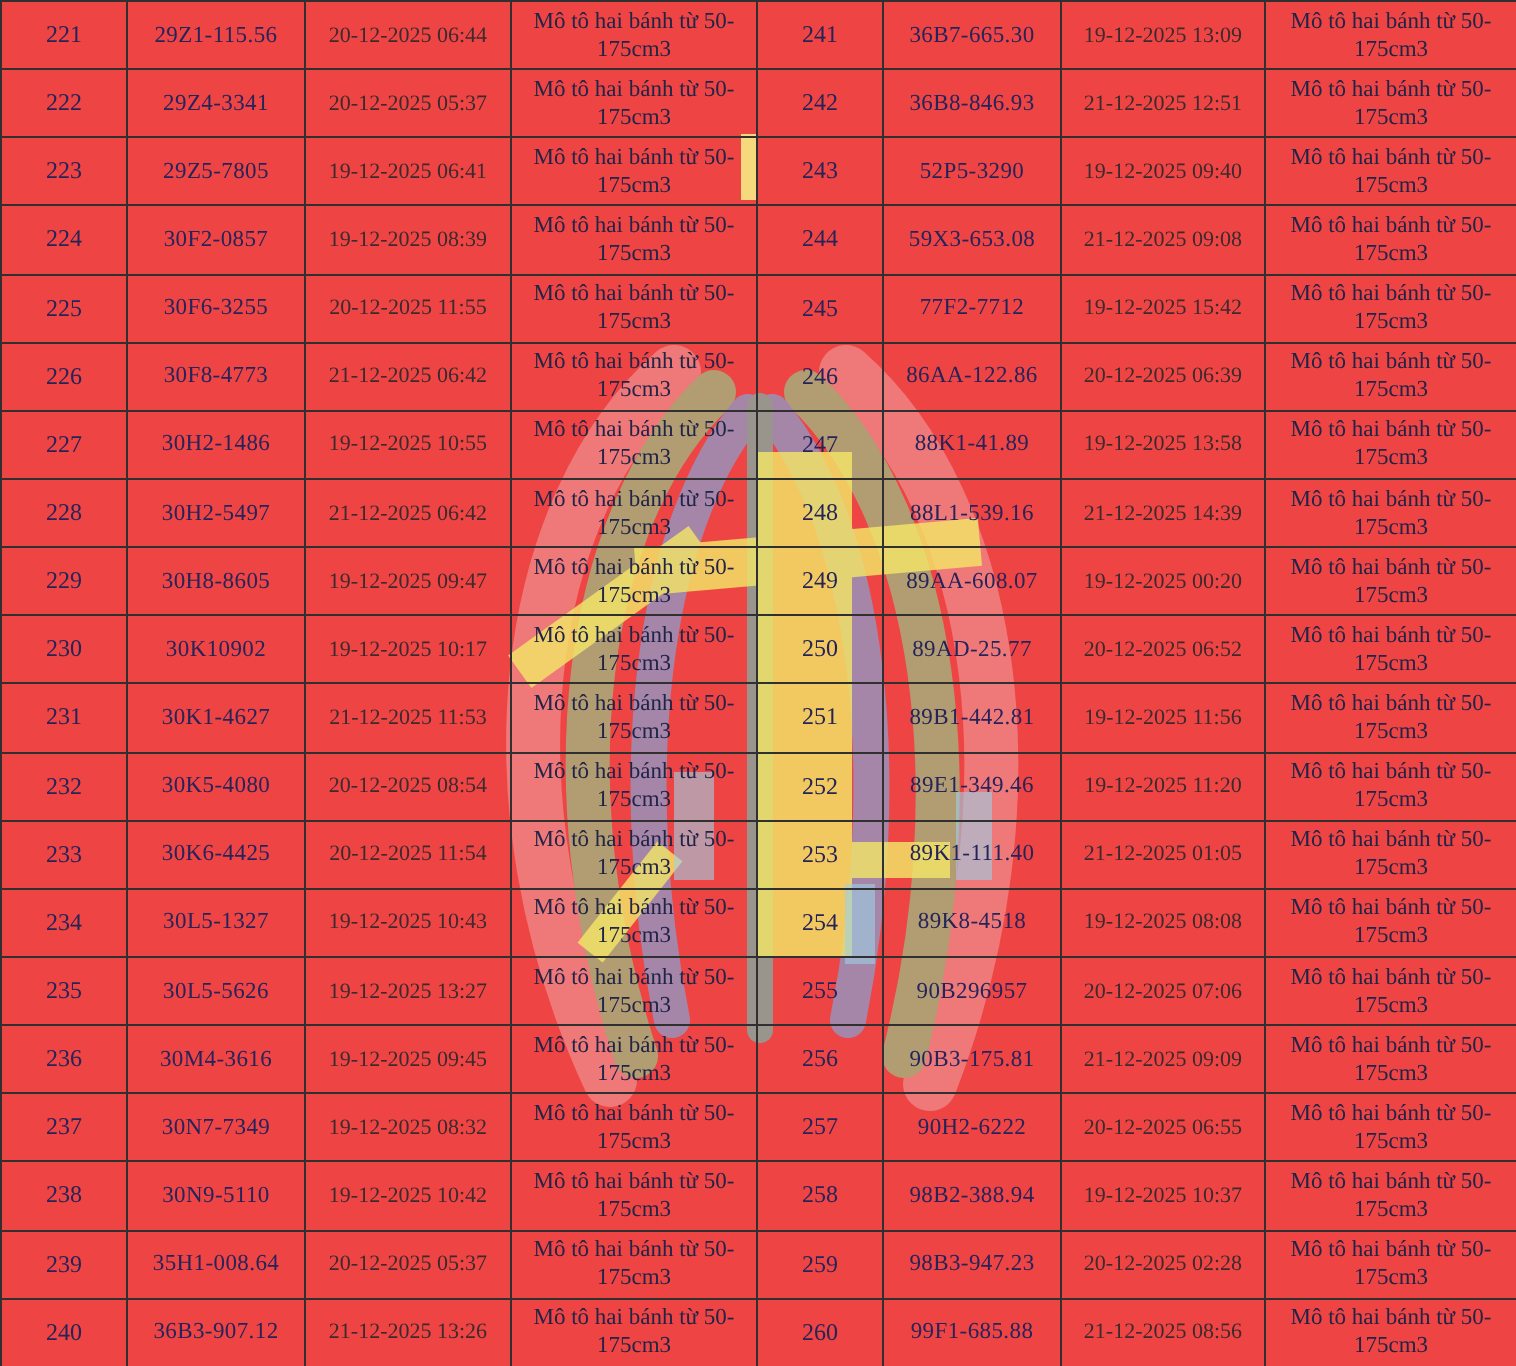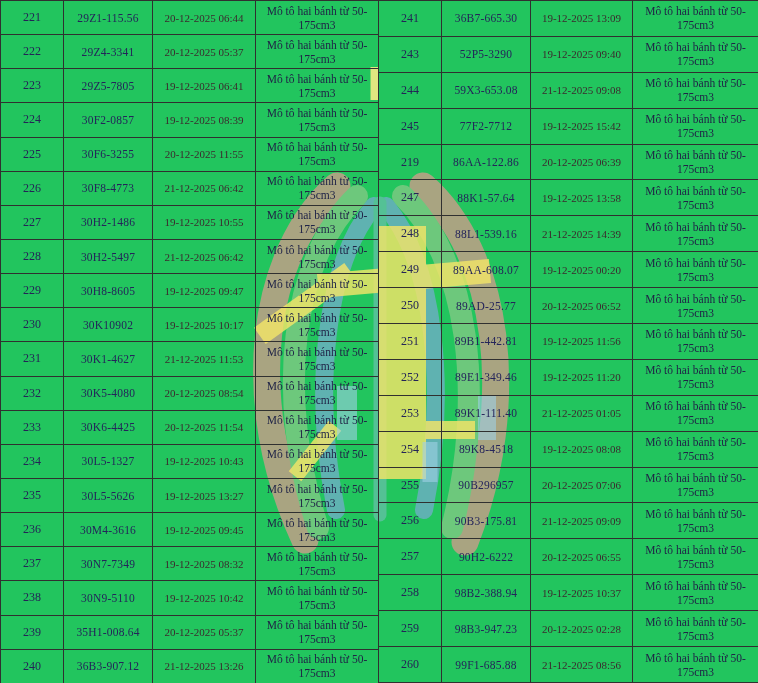--- a/index.html
+++ b/index.html
@@ -1,20 +1,20 @@
 <!DOCTYPE html>
 <html><head>
 <meta charset="utf-8">
 <style>
   html, body { margin: 0; padding: 0; }
   .page {
     position: relative;
     width: 758px;
     height: 683px;
-    background: #22c55e;
+    background: #ef4444;
     overflow: hidden;
     font-family: "Liberation Serif", serif;
   }
   .watermark {
     position: absolute;
     left: 0; top: 0;
     z-index: 0;
   }
   table.tbl {
     position: absolute;
@@ -216,46 +216,52 @@
         <col style="width:126px">
     </colgroup>
     <tbody id="tbody-right">
         <tr>
           <td class="c-no">241</td>
           <td class="c-plate">36B7-665.30</td>
           <td class="c-datetime">19-12-2025 13:09</td>
           <td class="c-type">Mô tô hai bánh từ 50-175cm3</td>
         </tr>
         <tr>
+          <td class="c-no">242</td>
+          <td class="c-plate">36B8-846.93</td>
+          <td class="c-datetime">21-12-2025 12:51</td>
+          <td class="c-type">Mô tô hai bánh từ 50-175cm3</td>
+        </tr>
+        <tr>
           <td class="c-no">243</td>
           <td class="c-plate">52P5-3290</td>
           <td class="c-datetime">19-12-2025 09:40</td>
           <td class="c-type">Mô tô hai bánh từ 50-175cm3</td>
         </tr>
         <tr>
           <td class="c-no">244</td>
           <td class="c-plate">59X3-653.08</td>
           <td class="c-datetime">21-12-2025 09:08</td>
           <td class="c-type">Mô tô hai bánh từ 50-175cm3</td>
         </tr>
         <tr>
           <td class="c-no">245</td>
           <td class="c-plate">77F2-7712</td>
           <td class="c-datetime">19-12-2025 15:42</td>
           <td class="c-type">Mô tô hai bánh từ 50-175cm3</td>
         </tr>
         <tr>
-          <td class="c-no">219</td>
+          <td class="c-no">246</td>
           <td class="c-plate">86AA-122.86</td>
           <td class="c-datetime">20-12-2025 06:39</td>
           <td class="c-type">Mô tô hai bánh từ 50-175cm3</td>
         </tr>
         <tr>
           <td class="c-no">247</td>
-          <td class="c-plate">88K1-57.64</td>
+          <td class="c-plate">88K1-41.89</td>
           <td class="c-datetime">19-12-2025 13:58</td>
           <td class="c-type">Mô tô hai bánh từ 50-175cm3</td>
         </tr>
         <tr>
           <td class="c-no">248</td>
           <td class="c-plate">88L1-539.16</td>
           <td class="c-datetime">21-12-2025 14:39</td>
           <td class="c-type">Mô tô hai bánh từ 50-175cm3</td>
         </tr>
         <tr>

